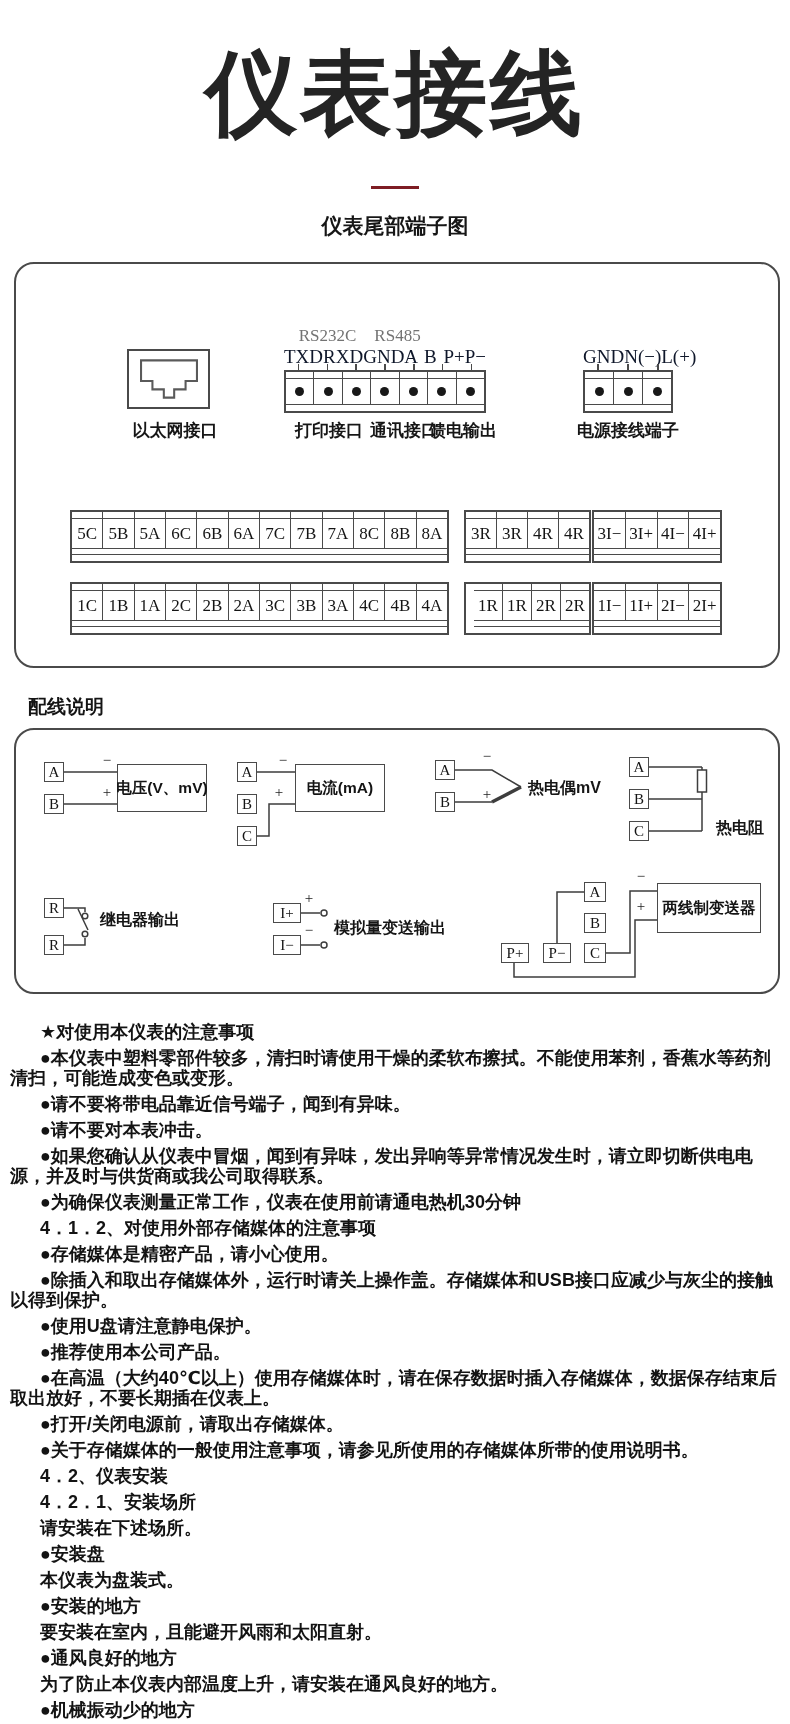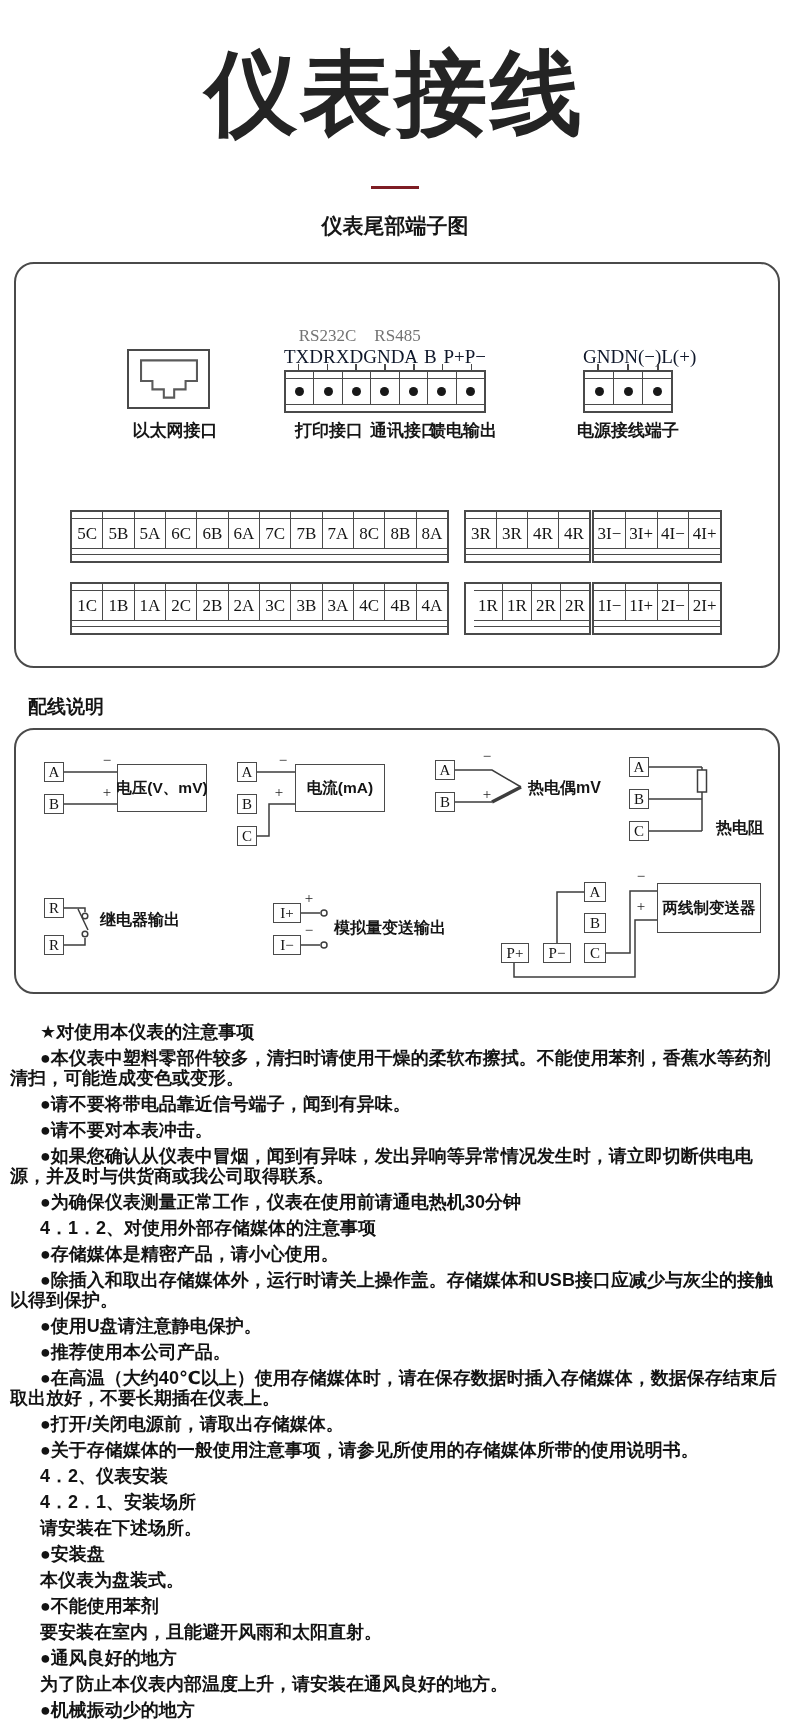--- a/index.html
+++ b/index.html
@@ -404,20 +404,20 @@
       <p class="note">●使用U盘请注意静电保护。</p>
       <p class="note">●推荐使用本公司产品。</p>
       <p class="note">●在高温（大约40℃以上）使用存储媒体时，请在保存数据时插入存储媒体，数据保存结束后取出放好，不要长期插在仪表上。</p>
       <p class="note">●打开/关闭电源前，请取出存储媒体。</p>
       <p class="note">●关于存储媒体的一般使用注意事项，请参见所使用的存储媒体所带的使用说明书。</p>
       <p class="note">4．2、仪表安装</p>
       <p class="note">4．2．1、安装场所</p>
       <p class="note">请安装在下述场所。</p>
       <p class="note">●安装盘</p>
       <p class="note">本仪表为盘装式。</p>
-      <p class="note">●不能使用苯剂</p>
+      <p class="note">●安装的地方</p>
       <p class="note">要安装在室内，且能避开风雨和太阳直射。</p>
       <p class="note">●通风良好的地方</p>
       <p class="note">为了防止本仪表内部温度上升，请安装在通风良好的地方。</p>
       <p class="note">●机械振动少的地方</p>
     </div>
 
 </div>
 
 </body></html>

